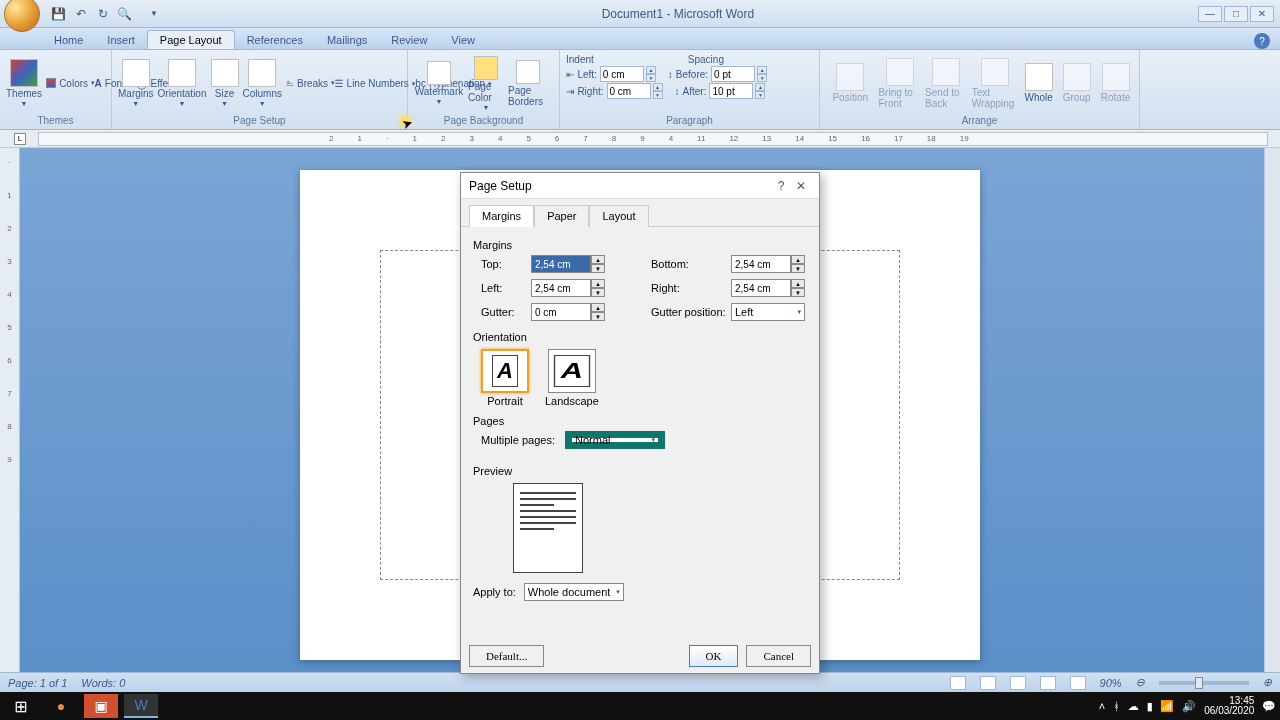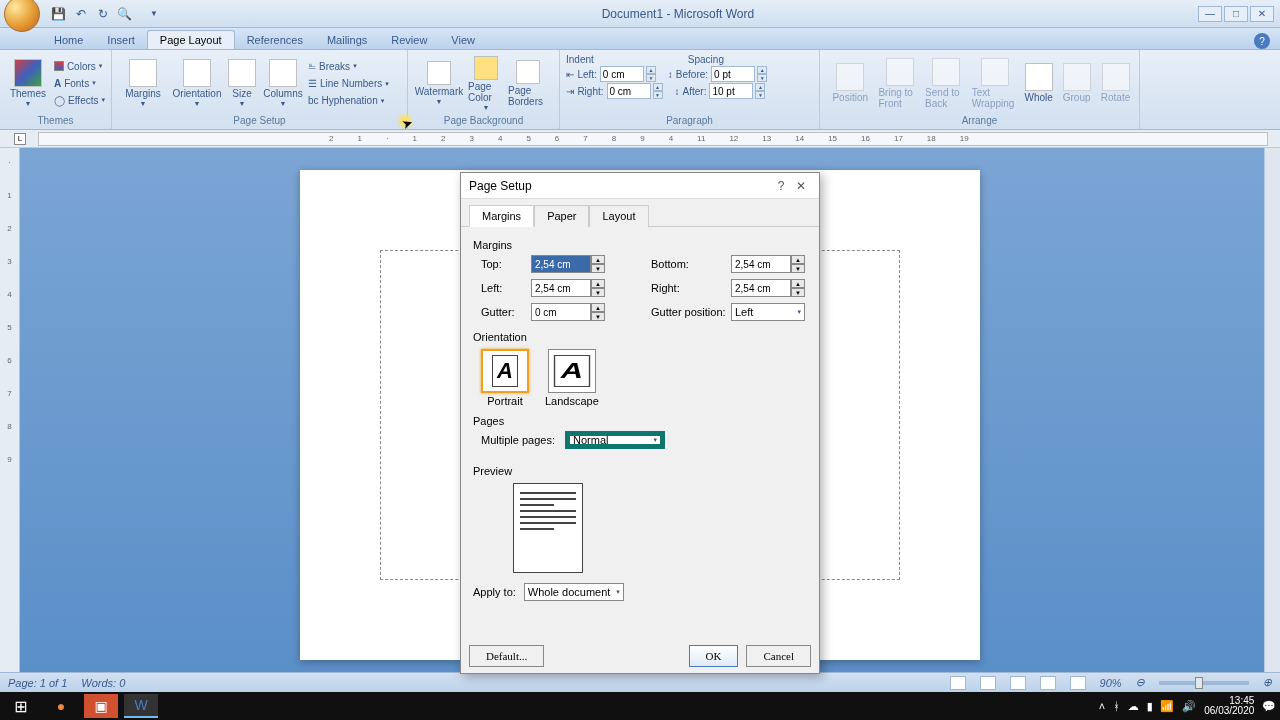--- a/index.html
+++ b/index.html
@@ -23,21 +23,21 @@
 .help-icon { margin-left: auto; margin-right: 10px; width: 16px; height: 16px; border-radius: 50%; background: #4a7ac0; color: #fff; font-size: 10px; display: flex; align-items: center; justify-content: center; }
 
 
 .ribbon { height: 80px; background: linear-gradient(to bottom, #e8eff8, #d2e0f0); display: flex; border-bottom: 1px solid #9fb8d5; }
 .rgroup { border-right: 1px solid #b8ccdf; display: flex; flex-direction: column; padding: 2px 6px; }
 .rgroup-body { flex: 1; display: flex; align-items: center; gap: 4px; }
 .rgroup-label { font-size: 10px; color: #5a7a9a; text-align: center; padding: 1px 0; position: relative; }
 .big-btn { display: flex; flex-direction: column; align-items: center; width: 50px; font-size: 10px; color: #3a5a8a; gap: 1px; cursor: pointer; }
 .big-btn .ico { width: 28px; height: 28px; border: 1px solid #c0c0c0; background: #fff; position: relative; }
 .mini-row { display: flex; align-items: center; font-size: 10px; color: #3a5a8a; gap: 3px; white-space: nowrap; }
-.mini-col { display: flex; flex-direction: column; gap: 6px; }
+.mini-col { display: flex; flex-direction: row; gap: 0; align-items: flex-end; }
 .mini-swatch { width: 10px; height: 10px; background: linear-gradient(to bottom, #d04040, #4060c0); border: 1px solid #888; }
 .mini-drop { font-size: 7px; color: #3a5a8a; }
 .spin-field { display: flex; align-items: center; gap: 2px; }
 .spin-field input { width: 44px; height: 16px; font-size: 10px; border: 1px solid #9fb8d5; padding: 0 2px; }
 .spin-field .spin { width: 10px; height: 16px; display: flex; flex-direction: column; }
 .spin-field .spin div { flex: 1; font-size: 5px; background: #e0e8f0; border: 1px solid #9fb8d5; display:flex;align-items:center;justify-content:center; }
 .label-row { display: flex; align-items: center; gap: 3px; font-size: 10px; color: #3a5a8a; }
 .gray-btn { opacity: 0.5; }
 .pagebg-icon { width:24px;height:24px;border:1px solid #c0c0c0;background:#fff;position:relative; }
 
@@ -75,21 +75,21 @@
 .spin2 .sp { width: 14px; display: flex; flex-direction: column; }
 .spin2 .sp div { flex: 1; border: 1px solid #888; background: #e8e8e8; font-size: 6px; display:flex;align-items:center;justify-content:center; }
 .gutter-sel { width: 74px; height: 18px; border: 1px solid #888; font-size: 11px; padding: 0 3px; background: #fff; display: flex; align-items: center; justify-content: space-between; }
 .orient-row { display: flex; gap: 16px; margin: 6px 0 8px 8px; }
 .orient-item { display: flex; flex-direction: column; align-items: center; gap: 2px; font-size: 11px; cursor: pointer; }
 .orient-box { width: 48px; height: 44px; border: 1px solid #888; background: #fff; display: flex; align-items: center; justify-content: center; }
 .orient-box.sel { border: 2px solid #f0a020; box-shadow: 0 0 3px #f0a020; }
 .orient-glyph { font-size: 22px; font-weight: bold; font-style: italic; border: 1px solid #444; padding: 2px 4px; }
 .orient-box.land .orient-glyph { transform: scaleX(1.4); }
 .pages-row { display: flex; align-items: center; gap: 10px; margin: 4px 0 10px 8px; }
-.pages-sel { width: 100px; height: 18px; border: 5px solid #0f766e; background: #fff; font-size: 11px; padding: 0 3px; display: flex; align-items: center; justify-content: space-between; }
+.pages-sel { width: 100px; height: 18px; border: 7px solid #0f766e; background: #fff; font-size: 11px; padding: 0 3px; display: flex; align-items: center; justify-content: space-between; }
 .preview-box { width: 70px; height: 90px; border: 1px solid #444; background: #fff; margin: 6px 0 10px 40px; padding: 8px 6px; display: flex; flex-direction: column; gap: 4px; }
 .preview-box .line { height: 2px; background: #444; }
 .preview-box .line.short { width: 60%; }
 .apply-row { display: flex; align-items: center; gap: 8px; margin-left: 0; }
 .apply-sel { width: 100px; height: 18px; border: 1px solid #888; background: #fff; font-size: 11px; padding: 0 3px; display: flex; align-items: center; justify-content: space-between; }
 .dlg-buttons { display: flex; padding: 6px 8px; gap: 8px; }
 .dlg-btn { height: 22px; border: 1px solid #888; background: #f0f0f0; font-size: 11px; padding: 0 16px; cursor: pointer; font-family: Liberation Serif, serif; }
 .dlg-btn.ok { border: 1px solid #4a7ac0; background: linear-gradient(to bottom, #fefefe, #e0ebf5); }
 .dlg-buttons .spacer { flex: 1; }
 

